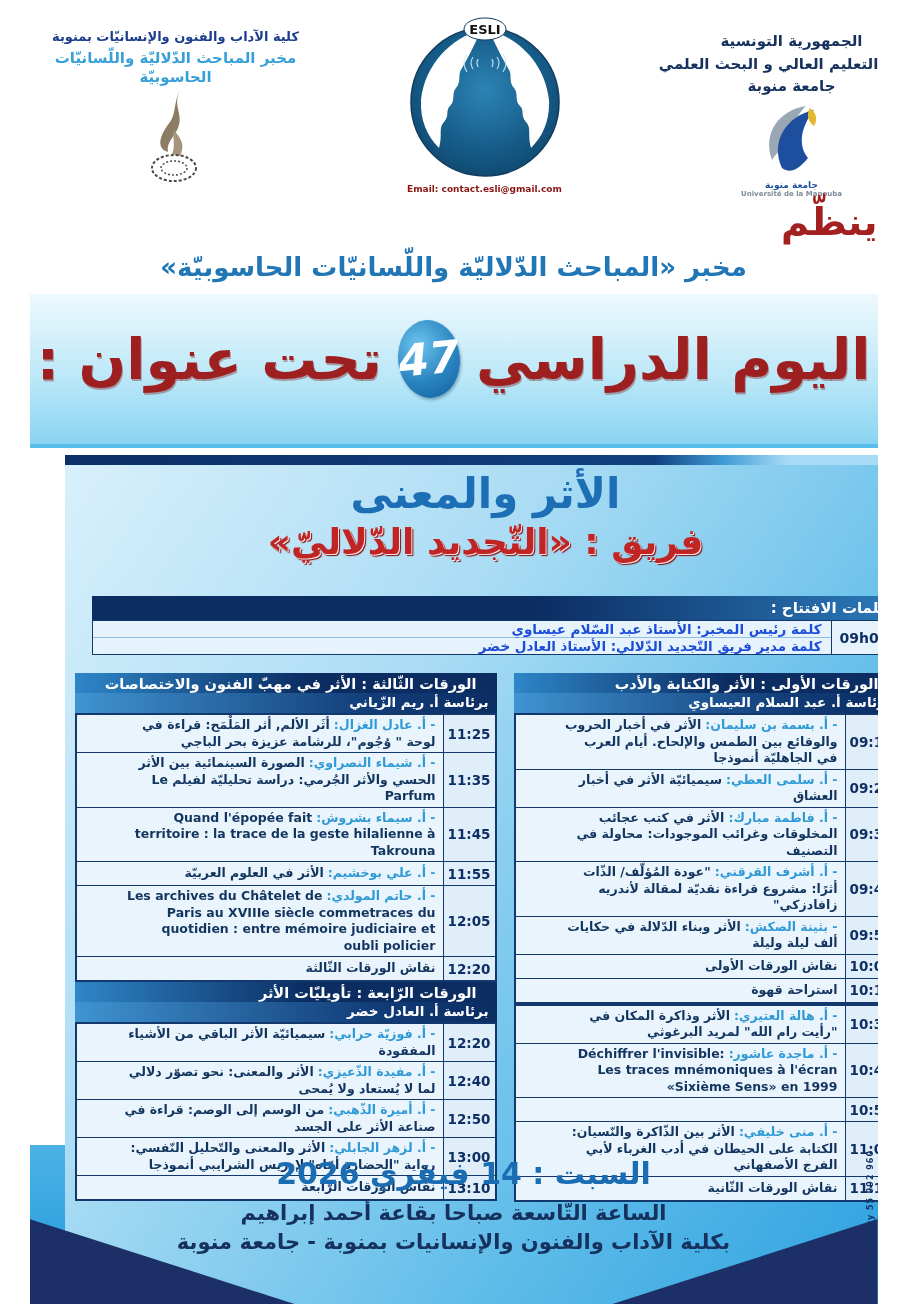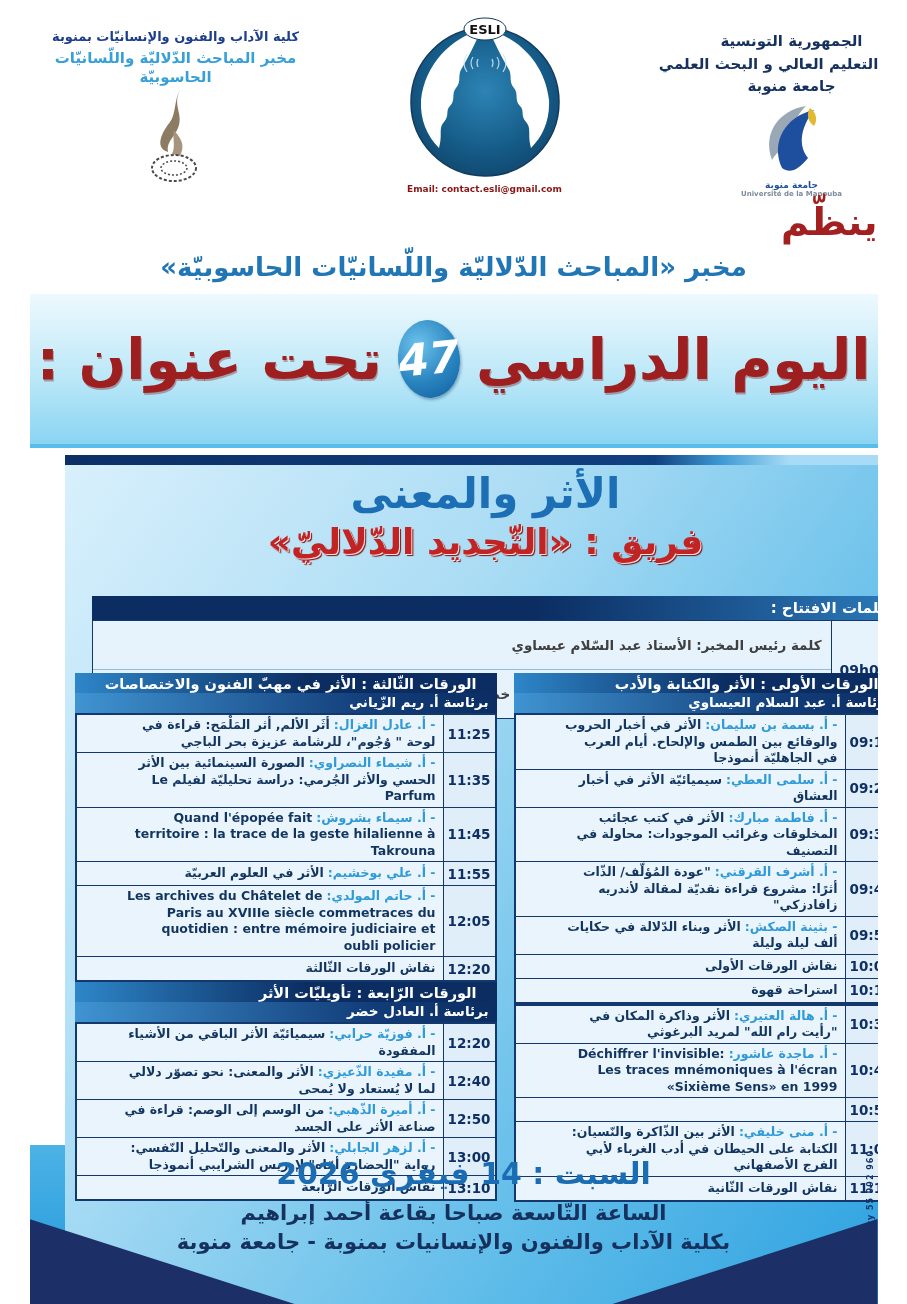--- a/index.html
+++ b/index.html
@@ -69,21 +69,21 @@
   .ptext p{margin:0;display:inline;}
 
   
   #opening{position:absolute;left:27px;top:141px;width:806px;}
   #opening .ohead{color:#fff;font-weight:bold;font-size:15px;text-align:right;
     padding:3px 10px;background:linear-gradient(to right,#0b2d62 0%,#0b2d62 55%,#2b79b9 100%);}
   #opening .obody{display:flex;border:1.8px solid #12386e;background:#e7f3fc;}
   #opening .otime{flex:0 0 66px;border-left:1.4px solid #12386e;display:flex;
     align-items:center;justify-content:center;font-size:14px;font-weight:bold;color:#0e2f63;}
   #opening .orows{flex:1;}
-  #opening .orow{padding:16px 9px;font-size:13.5px;font-weight:bold;color:#404040;text-align:right;}
+  #opening .orow{padding:0 9px;font-size:13.5px;font-weight:bold;color:#1d4ed8;text-align:right;}
   #opening .orow + .orow{border-top:1px solid #93bcdd;}
 
   
   #col-right{position:absolute;left:449px;top:218px;width:385px;}
   #col-left{position:absolute;left:10px;top:218px;width:422px;}
 
   
   #footer-date{position:absolute;left:0;right:0;top:1156px;text-align:center;
     font-size:30px;font-weight:bold;color:#1a6db2;z-index:5;padding-left:20px;}
   #footer-l2{position:absolute;left:0;right:0;top:1201px;text-align:center;

